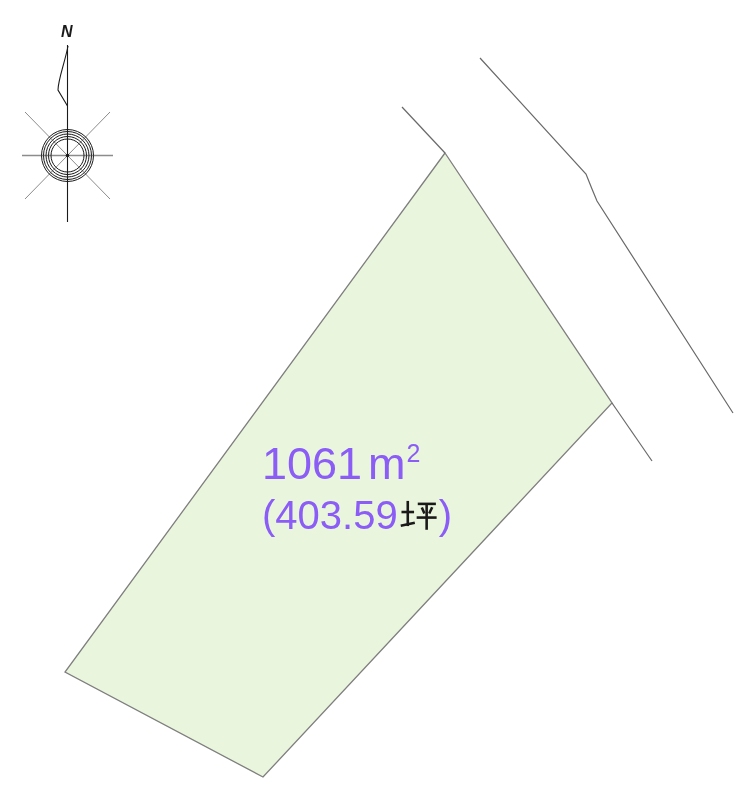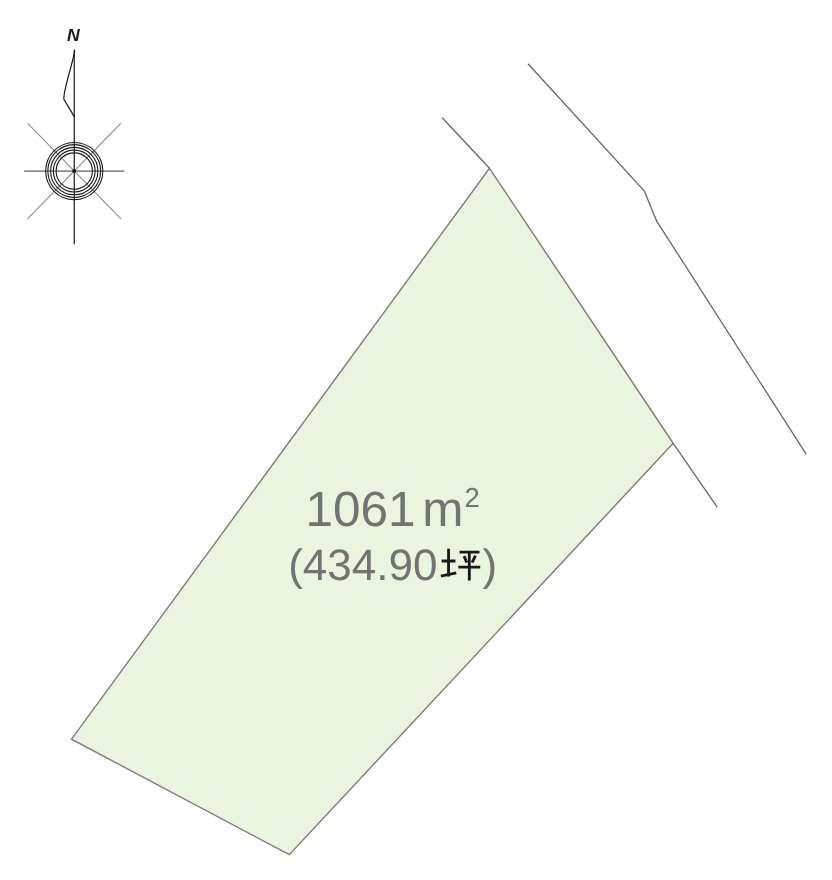--- a/index.html
+++ b/index.html
@@ -19,22 +19,22 @@
     position: absolute;
     left: 0;
     top: 0;
   }
   
   .area-label {
     position: absolute;
     left: 357px;
     top: 431px;
     transform: translateX(-50%);
-    text-align: center;
-    color: #737373;
+    text-align: left;
+    color: #8b5cf6;
     white-space: nowrap;
   }
   .area-line-m2 {
     font-size: 45px;
     line-height: 45px;
   }
   .area-line-m2 .unit-m {
     margin-left: 6px;
   }
   .area-line-m2 .unit-sup {
@@ -129,21 +129,21 @@
       </g>
       <circle cx="67.5" cy="155.5" r="1.8" fill="#1a1a1a"></circle>
     </g>
   </svg>
 
   <div class="area-label">
     <div class="area-line-m2">
       <span>1061</span><span class="unit-m">m</span><span class="unit-sup">2</span>
     </div>
     <div class="area-line-tsubo">
-      <span>(434.90</span><svg class="tsubo-glyph" viewBox="0 0 100 100">
+      <span>(403.59</span><svg class="tsubo-glyph" viewBox="0 0 100 100">
 
         <path d="M 21 16 V 84"></path>
         <path d="M 4 46 H 38"></path>
         <path d="M 2 83 L 40 75"></path>
 
         <path d="M 48 24 H 97"></path>
         <path d="M 59 34 L 66 50"></path>
         <path d="M 87 33 L 79 50"></path>
         <path d="M 45 61 H 99"></path>
         <path d="M 72 25 V 94"></path>

